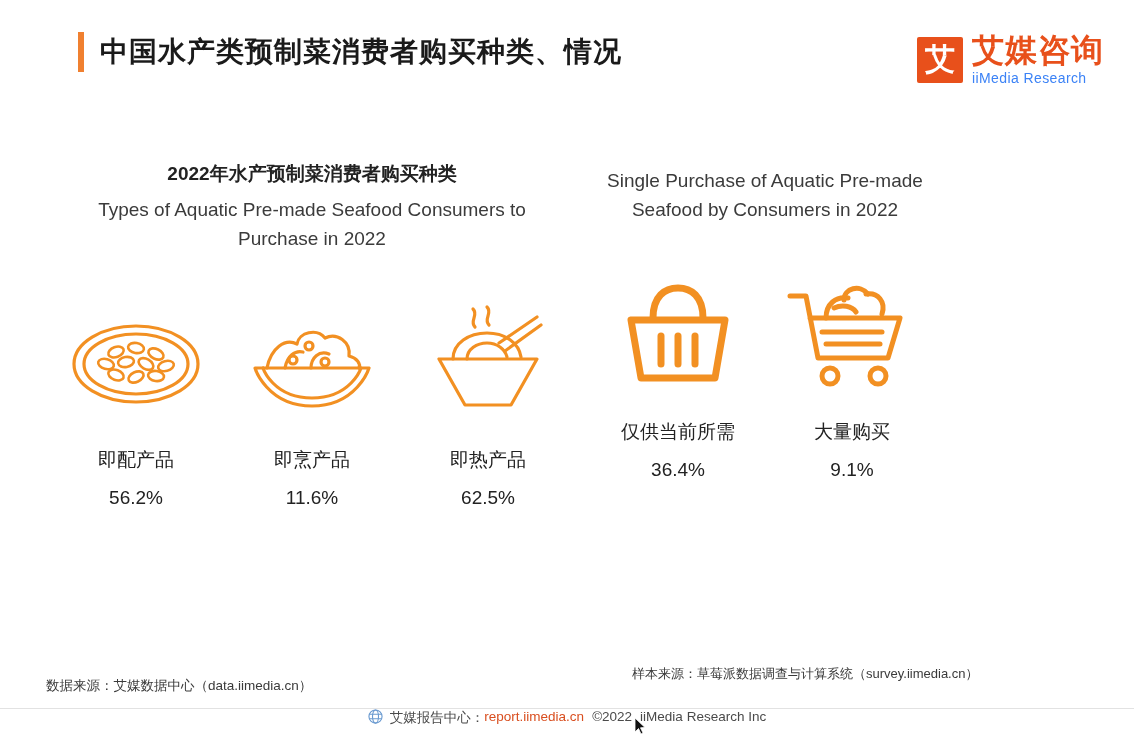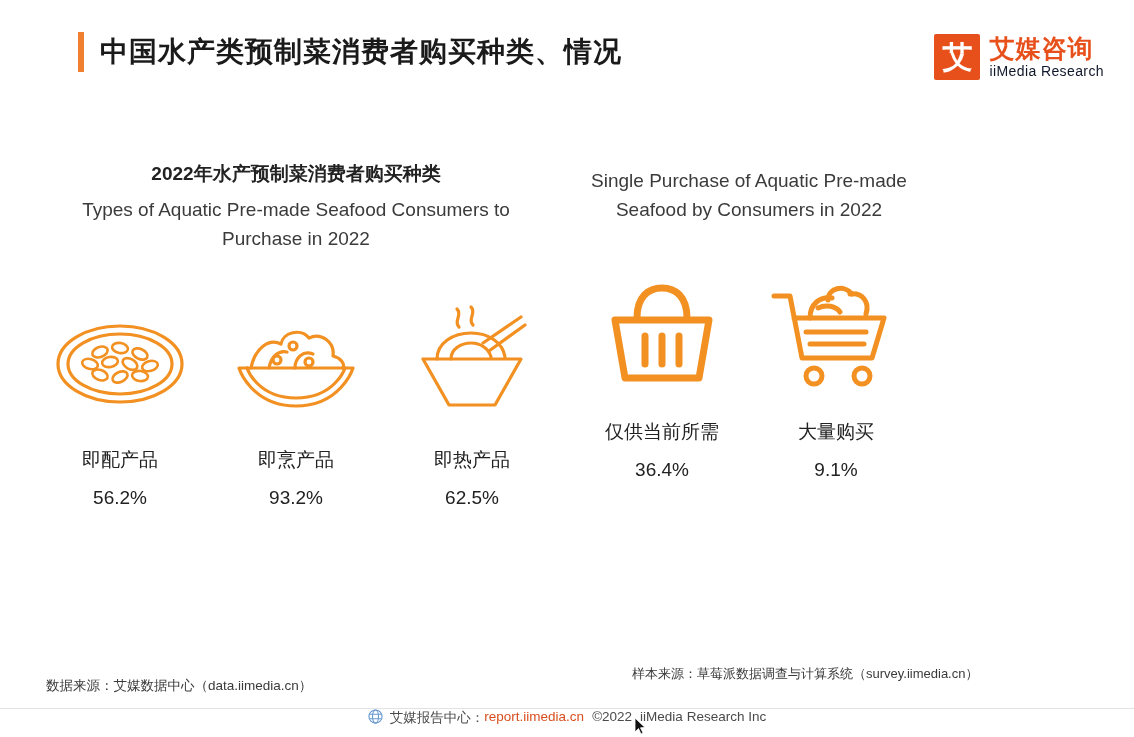--- a/index.html
+++ b/index.html
@@ -68,37 +68,37 @@
     align-items: center;
     justify-content: center;
     border-radius: 2px;
     flex: none;
   }
   .logo-text {
     margin-left: 9px;
     line-height: 1.05;
   }
   .logo-cn {
-    font-size: 25px;
+    font-size: 32px;
     font-weight: bold;
     color: #E8501B;
     letter-spacing: 1px;
   }
   .logo-en {
     font-size: 14px;
-    color: #0f172a;
+    color: #3b82f6;
     letter-spacing: 0.4px;
     margin-top: 3px;
   }
 
   
   .panels {
     position: absolute;
     top: 160px;
-    left: 0;
+    left: 16px;
     width: 904px;
     display: flex;
   }
   .panel {
     box-sizing: border-box;
   }
   .panel-left { width: 574px; padding: 0 20px 0 40px; }
   .panel-right { width: 560px; padding: 0 30px 0 10px; }
 
   .panel-title-cn {
@@ -256,21 +256,21 @@
               <path d="M26 66 C26 66 36 96 75 96 C114 96 124 66 124 66"></path>
               <path d="M30 66 C34 46 48 36 60 42 C62 30 80 26 88 36 C100 30 114 40 112 54 C120 56 124 62 122 66"></path>
               <path d="M48 66 C50 54 58 48 66 50"></path>
               <path d="M74 66 C74 56 82 48 92 52"></path>
               <circle cx="56" cy="58" r="4"></circle>
               <circle cx="88" cy="60" r="4"></circle>
               <circle cx="72" cy="44" r="4"></circle>
             </svg>
           </div>
           <div class="item-label">即烹产品</div>
-          <div class="item-value">93.2%</div>
+          <div class="item-value">11.6%</div>
         </div>
 
         <div class="item">
           <div class="icon-box">
             <svg width="150" height="130" viewBox="0 0 150 130" fill="none" stroke="#F29022" stroke-width="3.2" stroke-linecap="round" stroke-linejoin="round">
               <path d="M26 62 L124 62 L98 108 L52 108 Z"></path>
               <path d="M40 62 C40 46 56 36 74 36 C92 36 106 46 108 60"></path>
               <path d="M54 62 C54 52 64 46 74 46 C84 46 92 52 94 60"></path>
               <path d="M86 46 L124 20"></path>
               <path d="M92 54 L128 28"></path>

